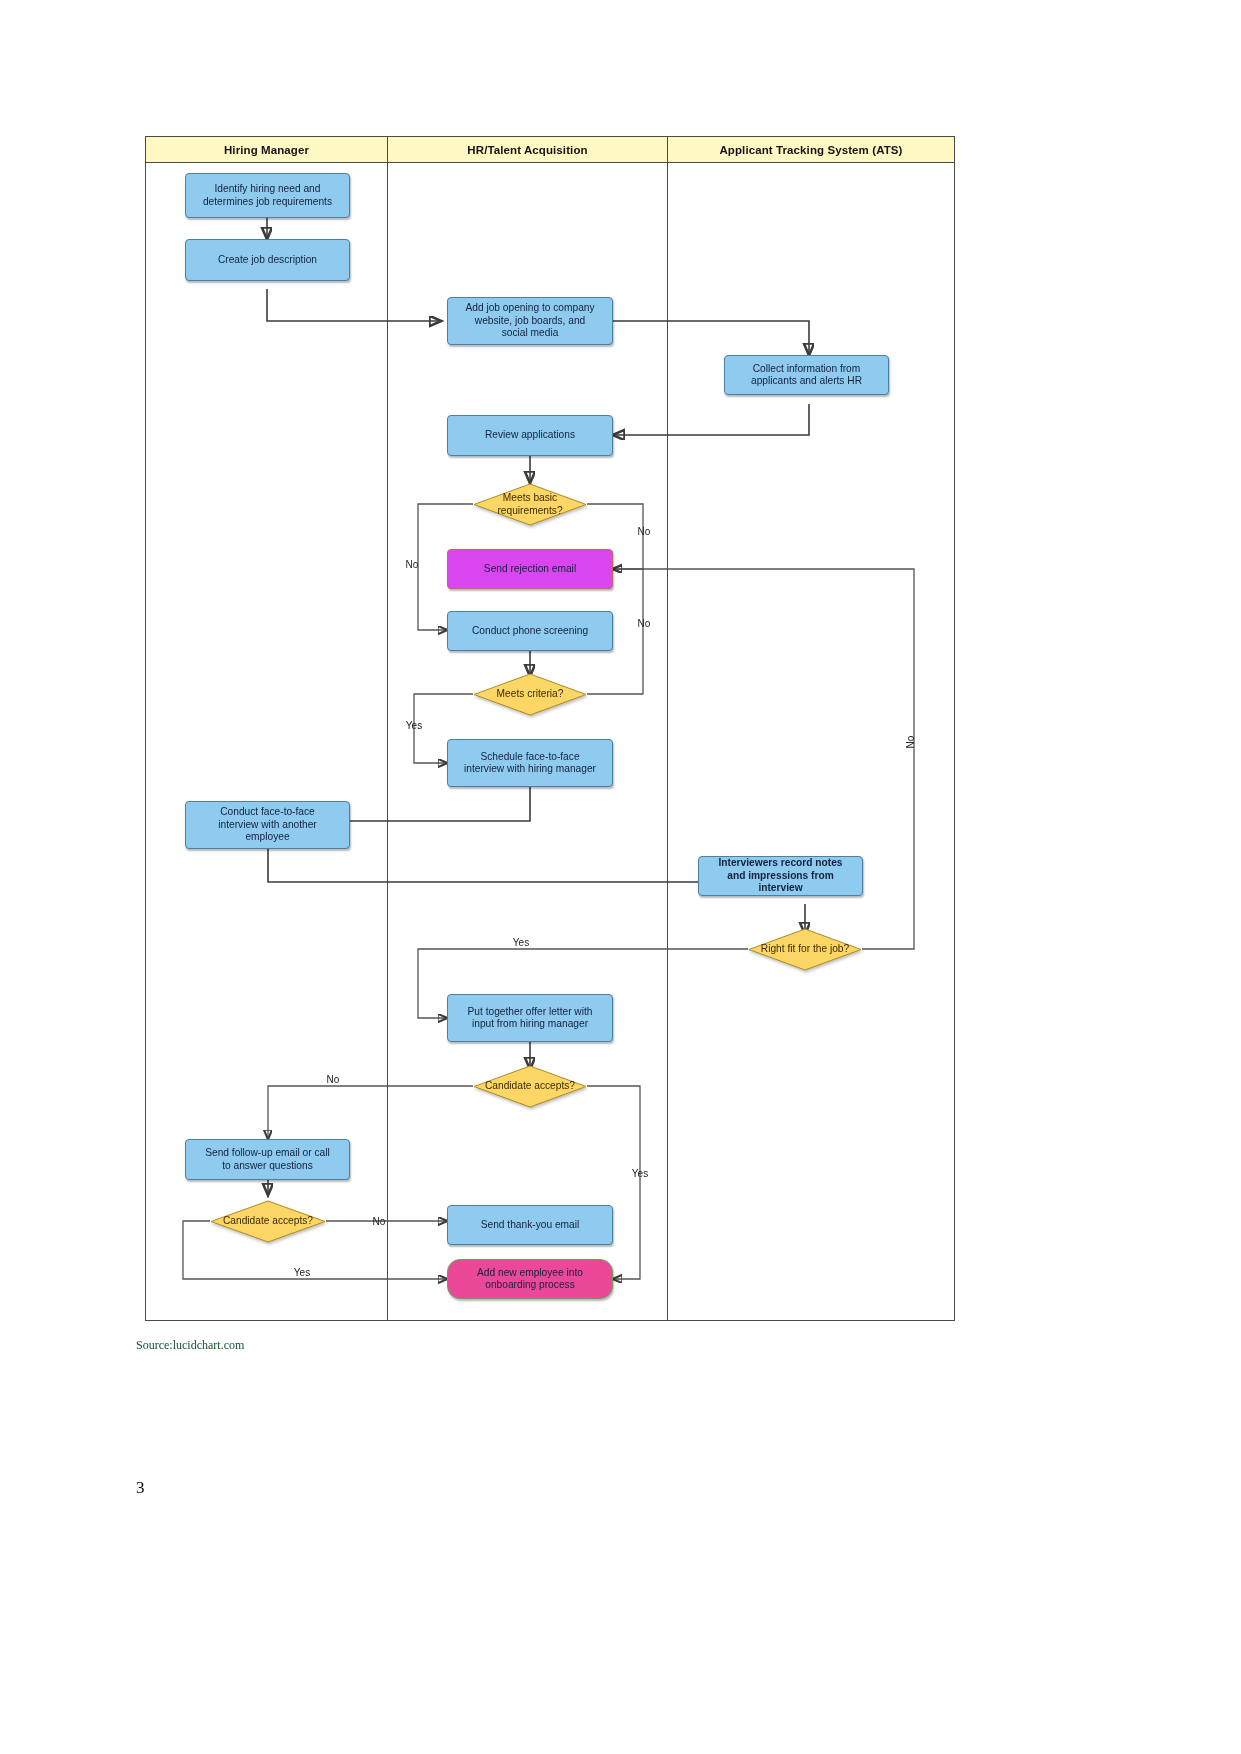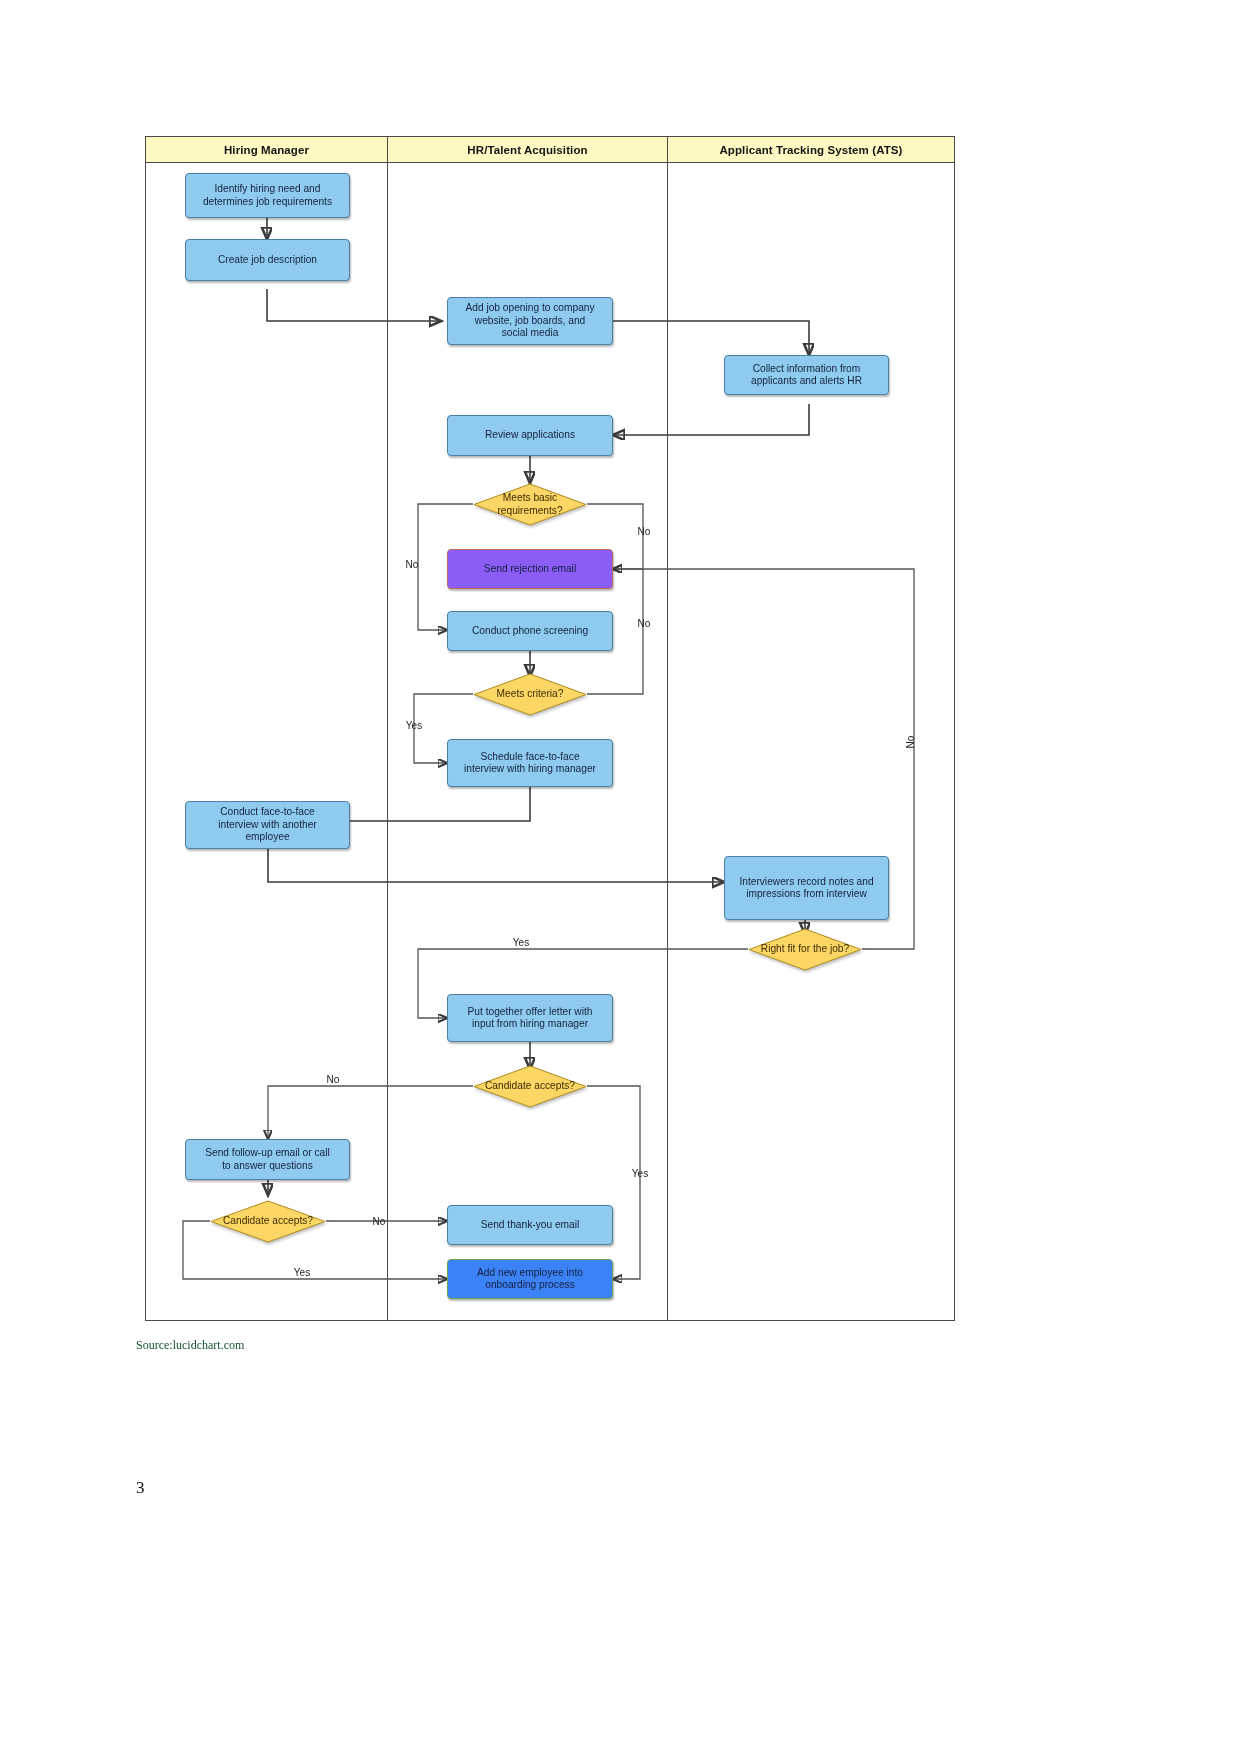--- a/index.html
+++ b/index.html
@@ -41,22 +41,22 @@
     display:flex;align-items:center;justify-content:center;text-align:center;
     font-size:10.2px;line-height:1.22;color:#14213d;
     padding:3px 14px;
     z-index:3;
   }
   .proc{
     border:1px solid #4c7fa3;border-radius:4px;
     box-shadow:1px 2px 2px rgba(0,0,0,.28);
   }
   .proc.blue{background:#8ecbee;}
-  .proc.red{background:#8b5cf6;border-color:#c4685f;}
-  .proc.green{background:#3b82f6;border-color:#69a44f;}
+  .proc.red{background:#d946ef;border-color:#c4685f;}
+  .proc.green{background:#ec4899;border-color:#69a44f;border-radius:13px;}
 
   .dec-wrap{position:absolute;z-index:3;}
   .dec-wrap svg{position:absolute;left:0;top:0;overflow:visible;
     filter:drop-shadow(1px 2px 1.5px rgba(0,0,0,.25));}
   .dec-wrap .dec-txt{
     position:absolute;inset:0;display:flex;align-items:center;justify-content:center;
     text-align:center;font-size:10.2px;line-height:1.2;color:#3d2b00;
     pointer-events:none;
   }
 
@@ -160,21 +160,21 @@
     <div class="node proc blue" style="left:301px;top:278px;width:166px;height:41px;">Review applications</div>
 
     <div class="node proc red" style="left:301px;top:412px;width:166px;height:40px;">Send rejection email</div>
 
     <div class="node proc blue" style="left:301px;top:474px;width:166px;height:40px;">Conduct phone screening</div>
 
     <div class="node proc blue" style="left:301px;top:602px;width:166px;height:48px;">Schedule face-to-face interview with hiring manager</div>
 
     <div class="node proc blue" style="left:39px;top:664px;width:165px;height:48px;">Conduct face-to-face interview with another employee</div>
 
-    <div class="node proc blue" style="left:578px;top:719px;width:165px;height:64px;">Interviewers record notes and impressions from interview</div>
+    <div class="node proc blue" style="left:552px;top:719px;width:165px;height:40px;font-weight:bold;">Interviewers record notes and impressions from interview</div>
 
     <div class="node proc blue" style="left:301px;top:857px;width:166px;height:48px;">Put together offer letter with input from hiring manager</div>
 
     <div class="node proc blue" style="left:39px;top:1002px;width:165px;height:41px;">Send follow-up email or call to answer questions</div>
 
     <div class="node proc blue" style="left:301px;top:1068px;width:166px;height:40px;">Send thank-you email</div>
 
     <div class="node proc green" style="left:301px;top:1122px;width:166px;height:40px;">Add new employee into onboarding process</div>
 
     <div class="dec-wrap" style="left:327px;top:346px;width:114px;height:43px;">

